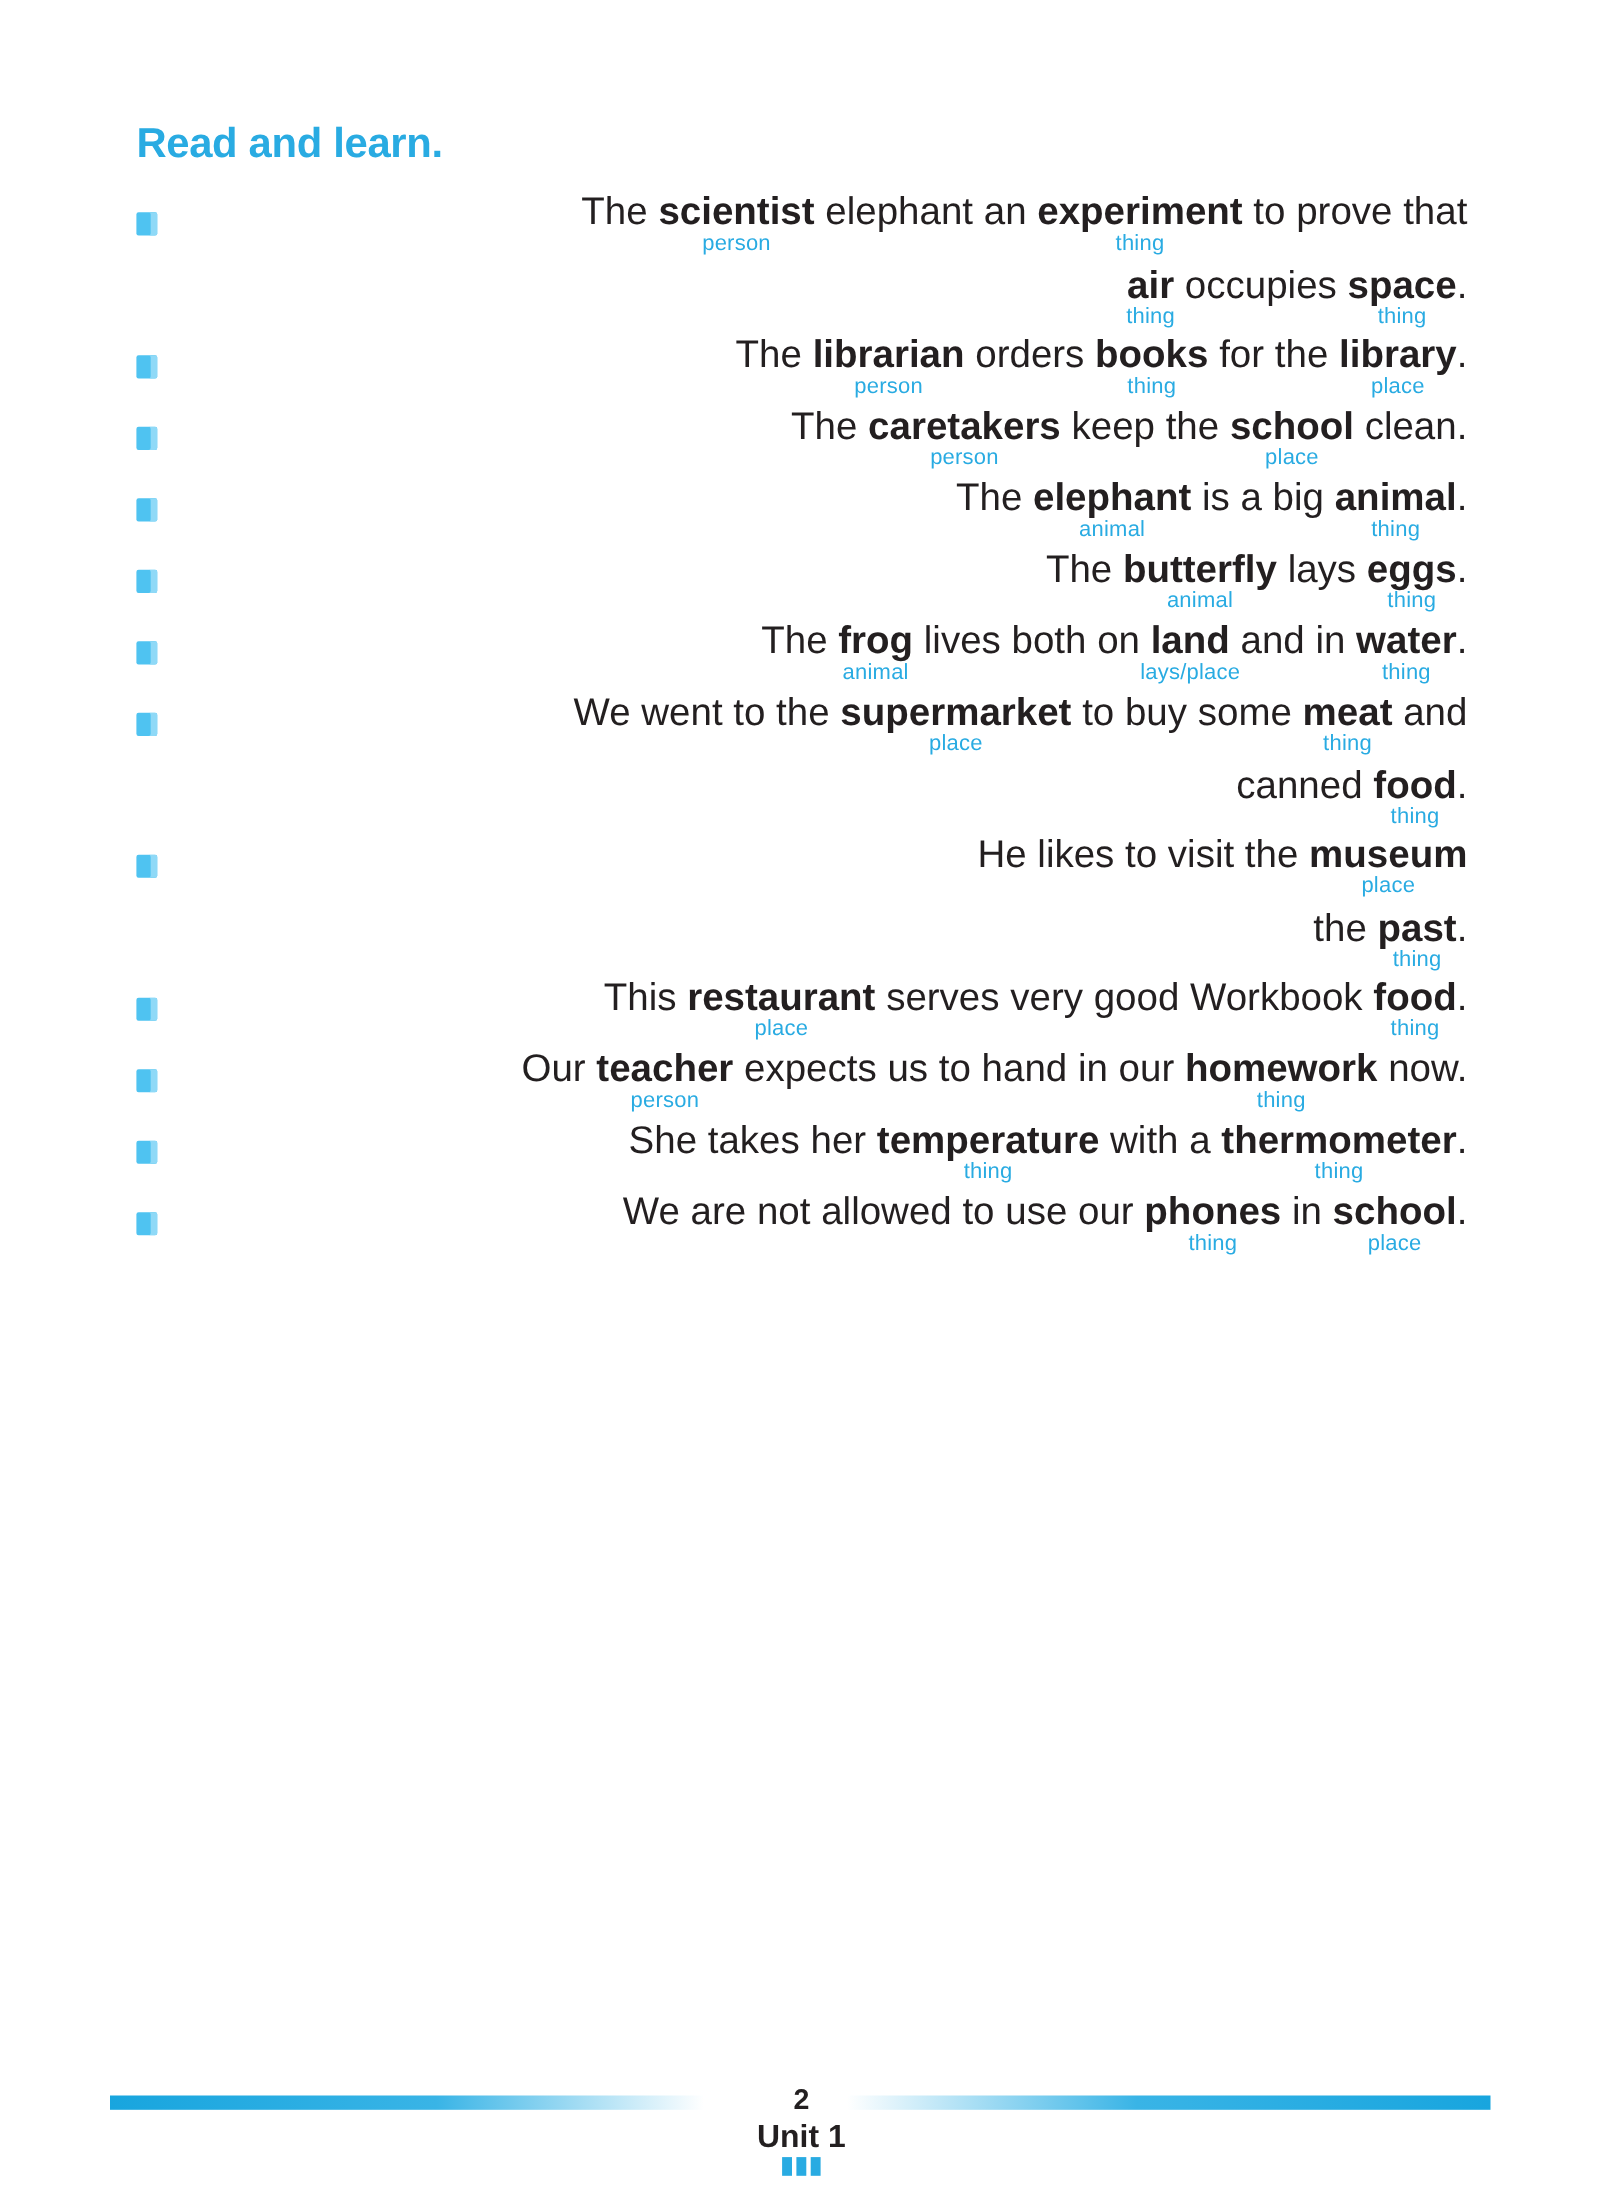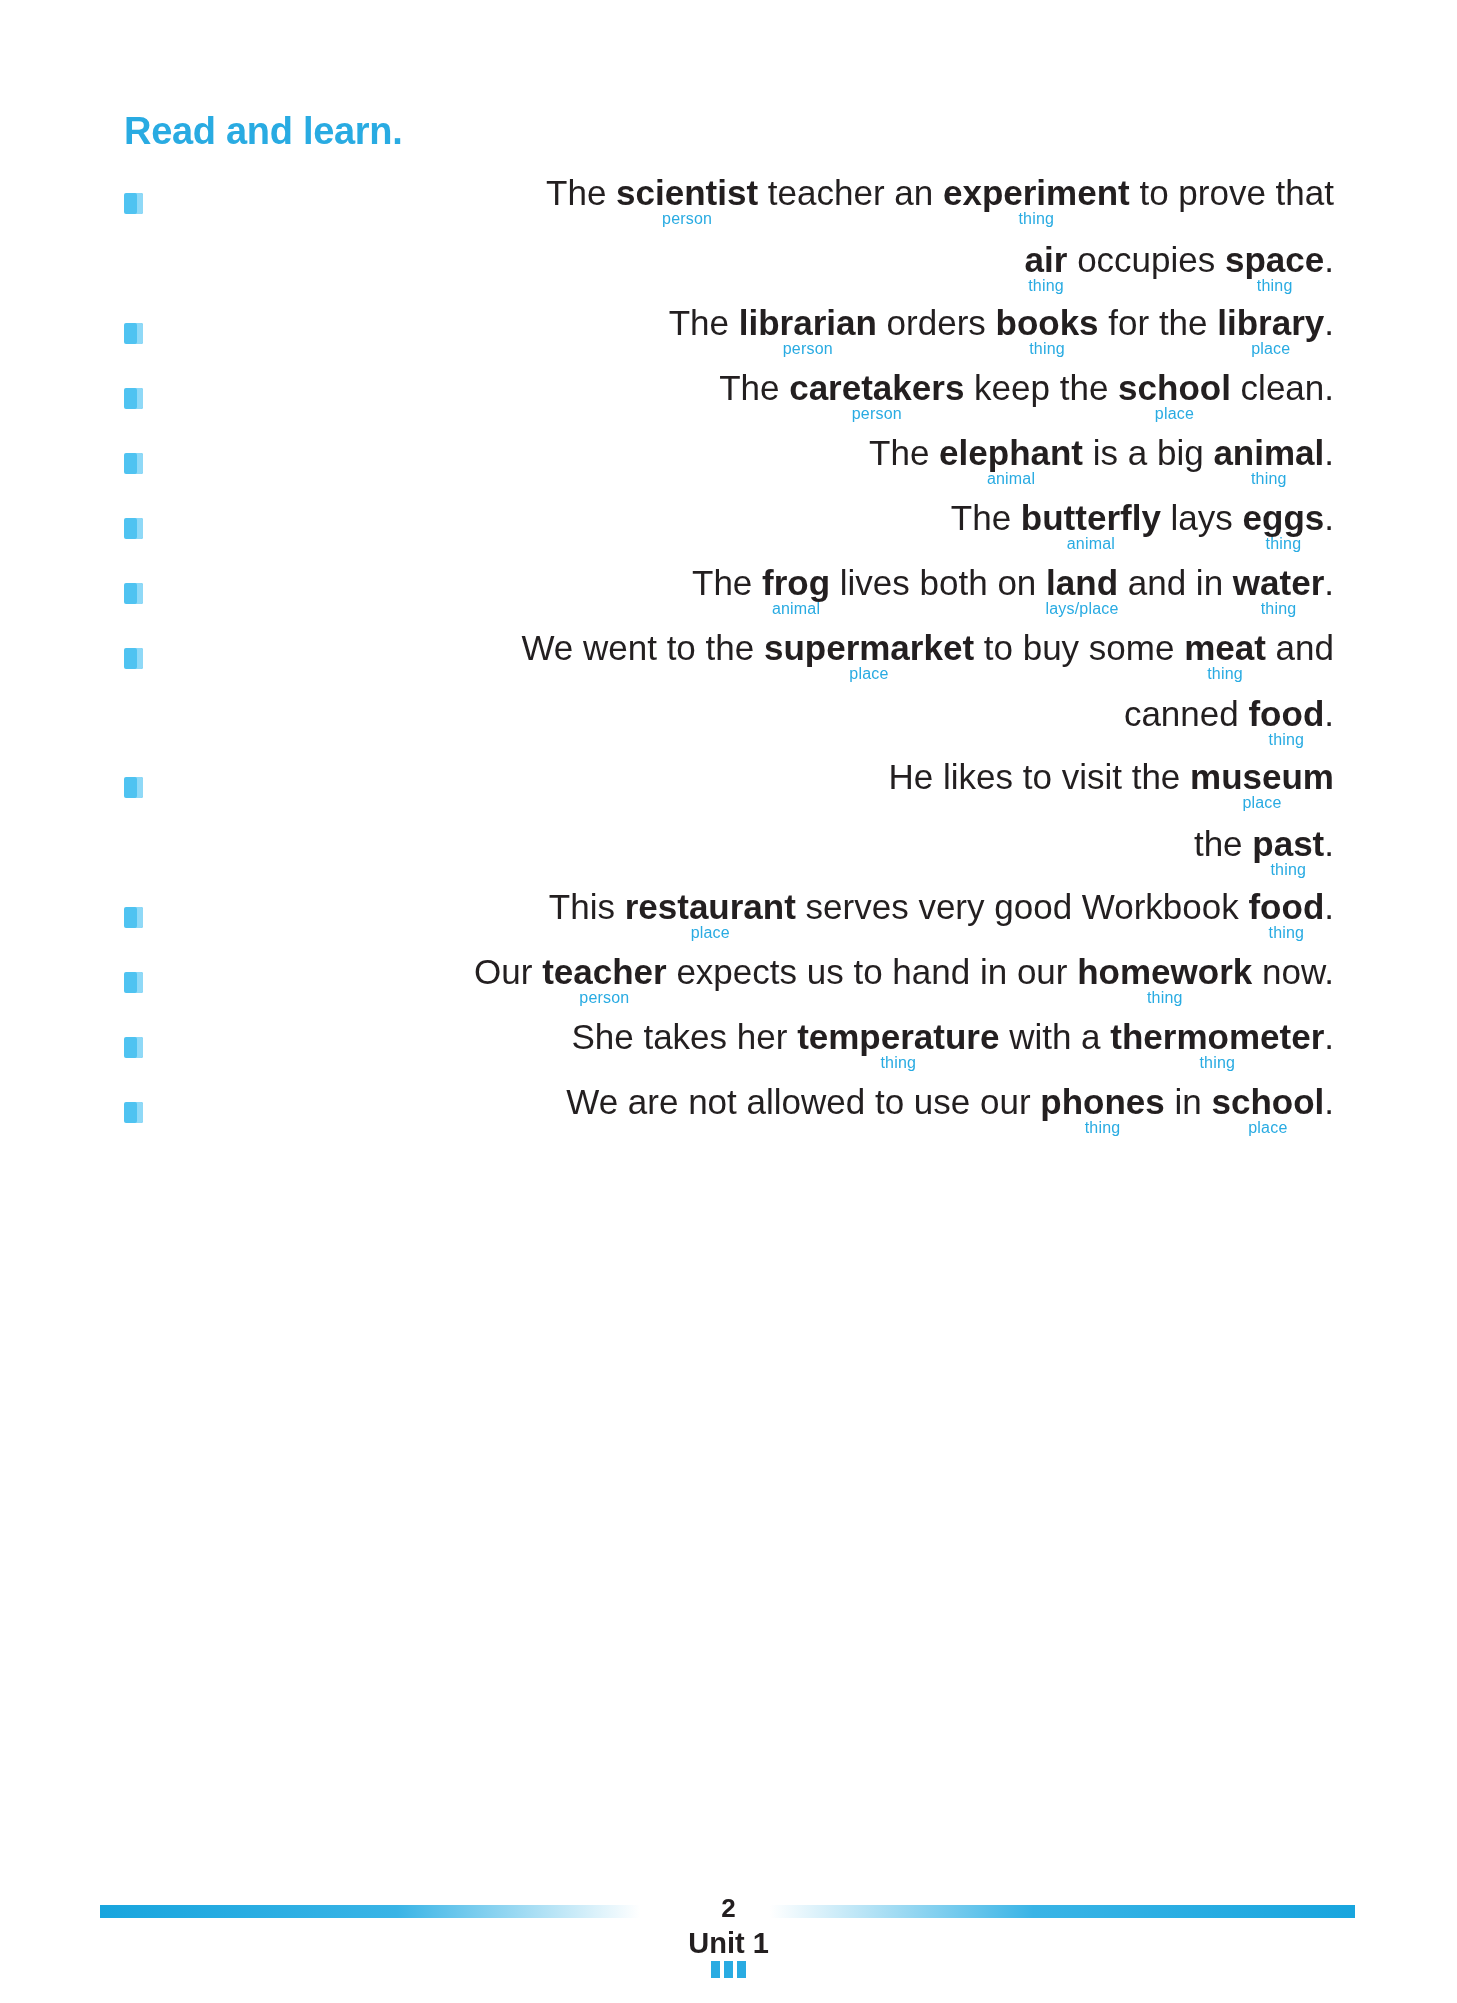--- a/index.html
+++ b/index.html
@@ -78,21 +78,21 @@
     vertical-align: top;
     white-space: pre;
   }
   .w.b {
     font-weight: bold;
   }
   .tag {
     position: absolute;
     left: 0;
     top: 36px;
-    font-size: 16px;
+    font-size: 20px;
     font-weight: normal;
     color: #29abe2;
     white-space: nowrap;
     letter-spacing: 0.2px;
   }
   .tag.center {
     left: 50%;
     transform: translateX(-50%);
   }
   
@@ -169,21 +169,21 @@
 <div class="page">
 
   <div class="heading">Read and learn.</div>
 
   <div class="items">
       <div class="item">
         <div class="bullet">
           <span class="sq"></span>
         </div>
         <div class="sentence">
-          <span class="line"><span class="w">The </span><span class="w b">scientist<span class="tag center">person</span></span><span class="w"> teacher an </span><span class="w b">experiment<span class="tag center">thing</span></span><span class="w"> to prove that</span></span>
+          <span class="line"><span class="w">The </span><span class="w b">scientist<span class="tag center">person</span></span><span class="w"> elephant an </span><span class="w b">experiment<span class="tag center">thing</span></span><span class="w"> to prove that</span></span>
           <span class="line"><span class="w b">air<span class="tag center">thing</span></span><span class="w"> occupies </span><span class="w b">space<span class="tag center">thing</span></span><span class="w">.</span></span>
         </div>
       </div>
       <div class="item">
         <div class="bullet">
           <span class="sq"></span>
         </div>
         <div class="sentence">
           <span class="line"><span class="w">The </span><span class="w b">librarian<span class="tag center">person</span></span><span class="w"> orders </span><span class="w b">books<span class="tag center">thing</span></span><span class="w"> for the </span><span class="w b">library<span class="tag center">place</span></span><span class="w">.</span></span>
         </div>

